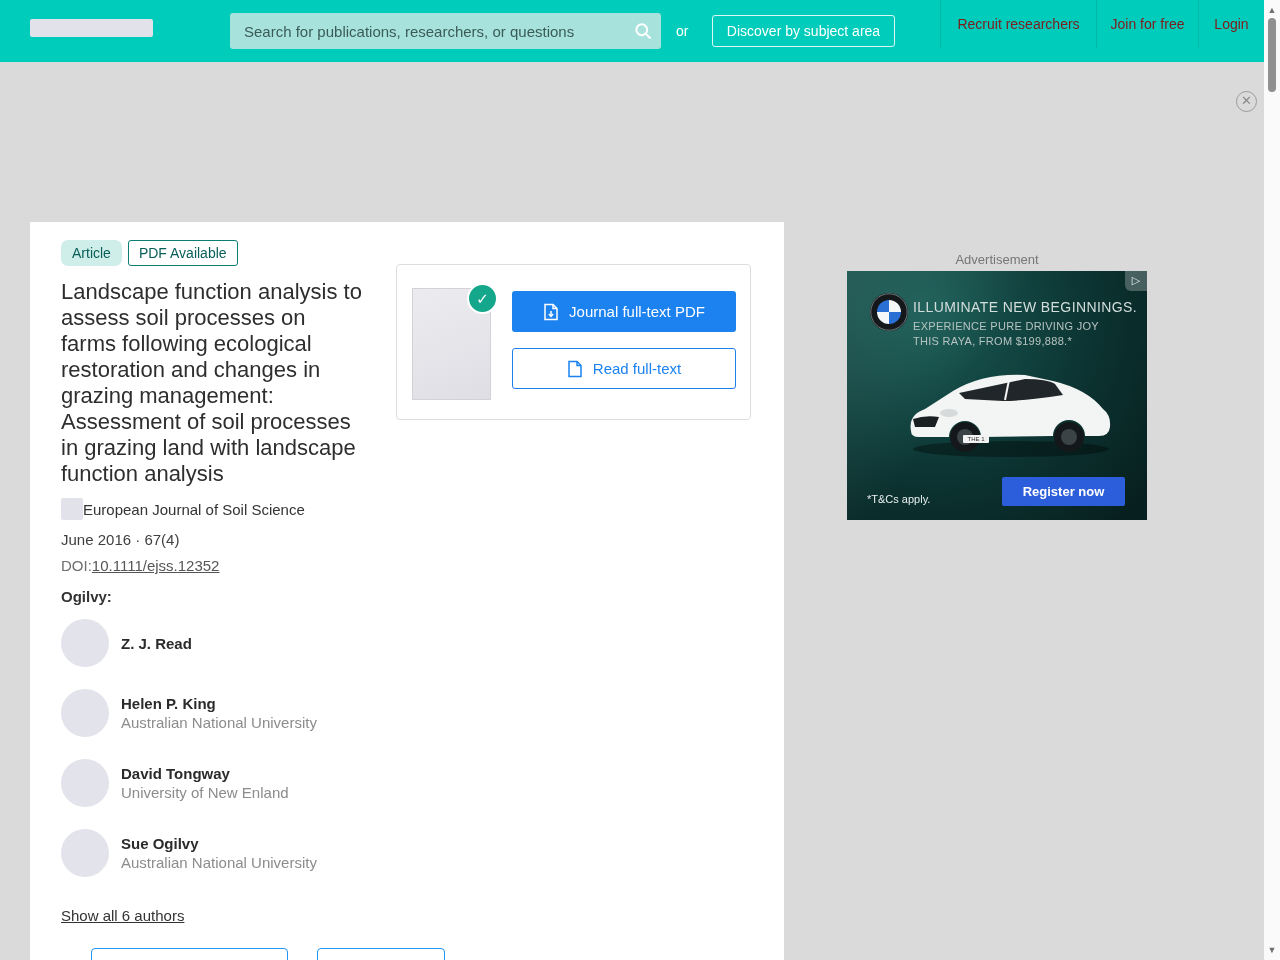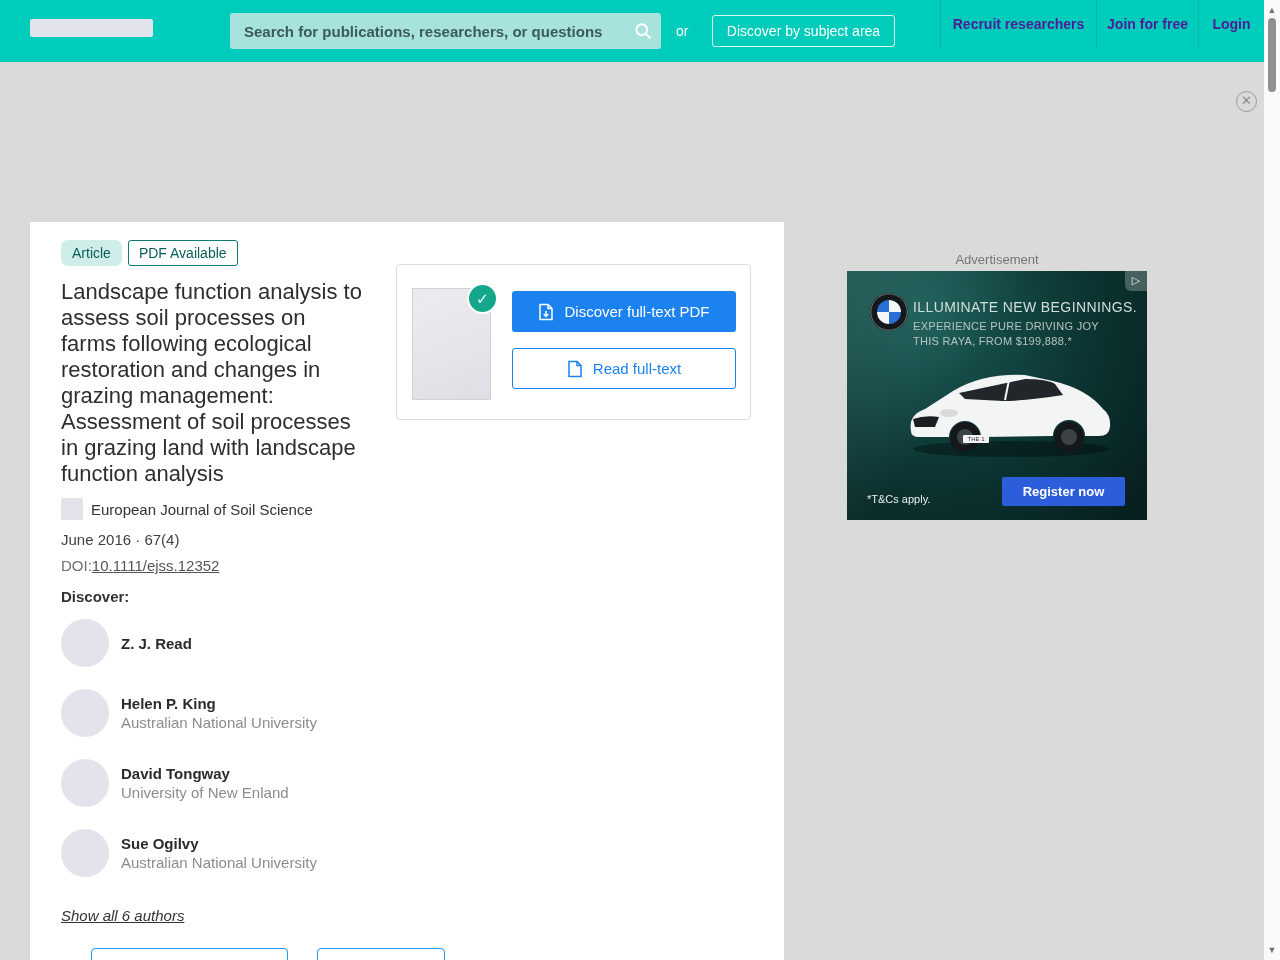--- a/index.html
+++ b/index.html
@@ -3,27 +3,27 @@
 <meta charset="utf-8">
 <style>
   * { margin:0; padding:0; box-sizing:border-box; }
   html,body { width:1280px; height:960px; overflow:hidden; }
   body { font-family:"Liberation Sans","DejaVu Sans",sans-serif; background:#dadada; position:relative; }
 
   
   .header { position:absolute; left:0; top:0; width:1264px; height:62px; background:#00ccbb; z-index:20; }
   .logo-ph { position:absolute; left:30px; top:19px; width:123px; height:18px; background:#e2e2ea; border-radius:2px; }
   .search-wrap { position:absolute; left:230px; top:13px; width:431px; height:36px; background:#a7e3dc; border-radius:3px; display:flex; align-items:center; }
-  .search-input { flex:1; height:100%; background:transparent; border:none; outline:none; padding:0 10px 0 14px; font-size:15px; color:#2f4f4c; font-family:inherit;font-weight:bold; }
+  .search-input { flex:1; height:100%; background:transparent; border:none; outline:none; padding:0 10px 0 14px; font-size:15px; color:#2f4f4c; font-family:inherit; }
   .search-input::placeholder { color:#3c5b58; opacity:1; }
   .search-icon { width:36px; height:36px; display:flex; align-items:center; justify-content:center; cursor:pointer; }
   .or-label { position:absolute; left:676px; top:0; height:62px; display:flex; align-items:center; color:#ffffff; font-size:14px; }
   .discover-btn { position:absolute; left:712px; top:15px; width:183px; height:32px; border:1px solid rgba(255,255,255,0.85); border-radius:3px; background:transparent; color:#ffffff; font-size:14px; font-family:inherit; cursor:pointer; }
   .nav { position:absolute; right:0; top:0; height:62px; display:flex; }
-  .nav-item { height:48px; display:flex; align-items:center; justify-content:center; color:#4c1d95; font-size:14px; font-weight:bold; border-left:1px solid rgba(0,0,0,0.10); cursor:pointer; }
+  .nav-item { height:48px; display:flex; align-items:center; justify-content:center; color:#7f1d1d; font-size:14px; font-weight:normal; border-left:1px solid rgba(0,0,0,0.10); cursor:pointer; }
   .nav-item.recruit { width:156px; }
   .nav-item.join { width:102px;text-align:right; }
   .nav-item.login { width:66px; }
 
   
   .scrollbar { position:absolute; right:0; top:0; width:16px; height:960px; background:#fafafa; z-index:30; }
   .scroll-arrow { position:absolute; left:3px; width:10px; height:8px; color:#707070; font-size:9px; line-height:8px; text-align:center; cursor:pointer; }
   .scroll-up { top:6px; }
   .scroll-down { bottom:6px; }
   .scroll-thumb { position:absolute; left:4px; top:18px; width:8px; height:74px; background:#909090; border-radius:4px; cursor:pointer; }
@@ -31,35 +31,35 @@
   
   .close-btn { position:absolute; left:1236px; top:91px; width:21px; height:21px; border:1.5px solid #9a9a9a; border-radius:50%; color:#8a8a8a; font-size:13px; line-height:18px; text-align:center; cursor:pointer; background:transparent; z-index:5; }
 
   
   .card { position:absolute; left:30px; top:222px; width:754px; height:738px; background:#ffffff; }
   .card-inner { padding:18px 0 0 31px; }
   .badges { display:flex; gap:6px; }
   .badge-article { background:#cfeeea; color:#085e58; font-size:14px; padding:5px 11px; border-radius:7px; }
   .badge-pdf { background:#ffffff; color:#085e58; font-size:14px; padding:4px 10px; border:1px solid #0c7d74; border-radius:3px; }
   .title { margin-top:13px; width:302px; font-size:22px; line-height:26px; color:#2e2e2e; font-weight:400; }
-  .journal-row { margin-top:11px; display:flex; align-items:center; gap:8px; }
+  .journal-row { margin-top:11px; display:flex; align-items:center; }
   .journal-icon { width:22px; height:22px; background:#e2e2ea; border-radius:2px; flex:none; }
   .journal-name { font-size:15px; color:#333333; }
   .date-row { margin-top:11px; font-size:15px; color:#404040; }
   .doi-row { margin-top:9px; font-size:15px; color:#6f6f6f; }
   .doi-link { color:#555555; text-decoration:underline; cursor:pointer; }
   .authors-label { margin-top:14px; font-size:15px; font-weight:bold; color:#333333; }
   .authors-list { margin-top:14px; }
   .author-row { display:flex; align-items:center; gap:12px; margin-bottom:22px; min-height:48px; }
   .avatar { width:48px; height:48px; border-radius:50%; background:#e3e3ec; flex:none; cursor:pointer; }
   .author-text { display:flex; flex-direction:column; justify-content:center; gap:2px; }
   .author-name { font-size:15px; font-weight:bold; color:#2b2b2b; cursor:pointer; }
   .author-aff { font-size:15px; color:#8c8c8c; }
   .author-aff:empty { display:none; }
-  .show-all { display:inline-block; margin-top:8px; font-size:15px; color:#333333; text-decoration:underline; cursor:pointer;font-style:italic; }
+  .show-all { display:inline-block; margin-top:8px; font-size:15px; color:#333333; text-decoration:underline; cursor:pointer; }
   .bottom-btns { position:absolute; left:61px; top:726px; display:flex; gap:29px; }
   .sliver-btn { height:40px; border:1.5px solid #2196f3; border-radius:4px; background:#ffffff; cursor:pointer; }
   .sliver-btn.b1 { width:197px; }
   .sliver-btn.b2 { width:128px; }
 
   
   .action-box { position:absolute; left:366px; top:42px; width:355px; height:156px; border:1px solid #dddddd; border-radius:4px; background:#ffffff; }
   .thumb { position:absolute; left:15px; top:23px; width:79px; height:112px; background:linear-gradient(160deg,#ececf0,#dedee4); border:1px solid #d2d2d8; cursor:pointer; }
   .check-badge { position:absolute; left:70px; top:18px; width:31px; height:31px; border-radius:50%; background:#14a78c; border:2px solid #ffffff; color:#ffffff; display:flex; align-items:center; justify-content:center; font-size:15px; font-weight:bold; }
   .btn { position:absolute; left:115px; width:224px; height:41px; border-radius:3px; font-size:15px; font-family:inherit; display:flex; align-items:center; justify-content:center; gap:10px; cursor:pointer; }
@@ -127,21 +127,21 @@
 
     <div class="journal-row">
       <span class="journal-icon"></span>
       <span class="journal-name">European Journal of Soil Science</span>
     </div>
 
     <div class="date-row">June 2016 · 67(4)</div>
 
     <div class="doi-row"><span>DOI:</span><span class="doi-link">10.1111/ejss.12352</span></div>
 
-    <div class="authors-label">Discover:</div>
+    <div class="authors-label">Ogilvy:</div>
 
     <div class="authors-list">
       <div class="author-row">
         <div class="avatar"></div>
         <div class="author-text">
           <span class="author-name">Z. J. Read</span>
 
         </div>
       </div>
       <div class="author-row">
@@ -174,21 +174,21 @@
     <div class="thumb"></div>
     <div class="check-badge">✓</div>
 
     <button class="btn btn-download">
       <svg width="16" height="18" viewBox="0 0 16 18" fill="none" stroke="#ffffff" stroke-width="1.5">
         <path d="M2 1.5 h8 l4 4 v11 h-12 z"></path>
           <path d="M10 1.5 v4 h4"></path>
         <line x1="8" y1="8" x2="8" y2="13"></line>
           <path d="M5.8 11 L8 13.4 L10.2 11" fill="none"></path>
       </svg>
-      <span>Discover full-text PDF</span>
+      <span>Journal full-text PDF</span>
     </button>
 
     <button class="btn btn-read">
       <svg width="16" height="18" viewBox="0 0 16 18" fill="none" stroke="#1b82f0" stroke-width="1.5">
         <path d="M2 1.5 h8 l4 4 v11 h-12 z"></path>
           <path d="M10 1.5 v4 h4"></path>
       </svg>
       <span>Read full-text</span>
     </button>
   </div>

